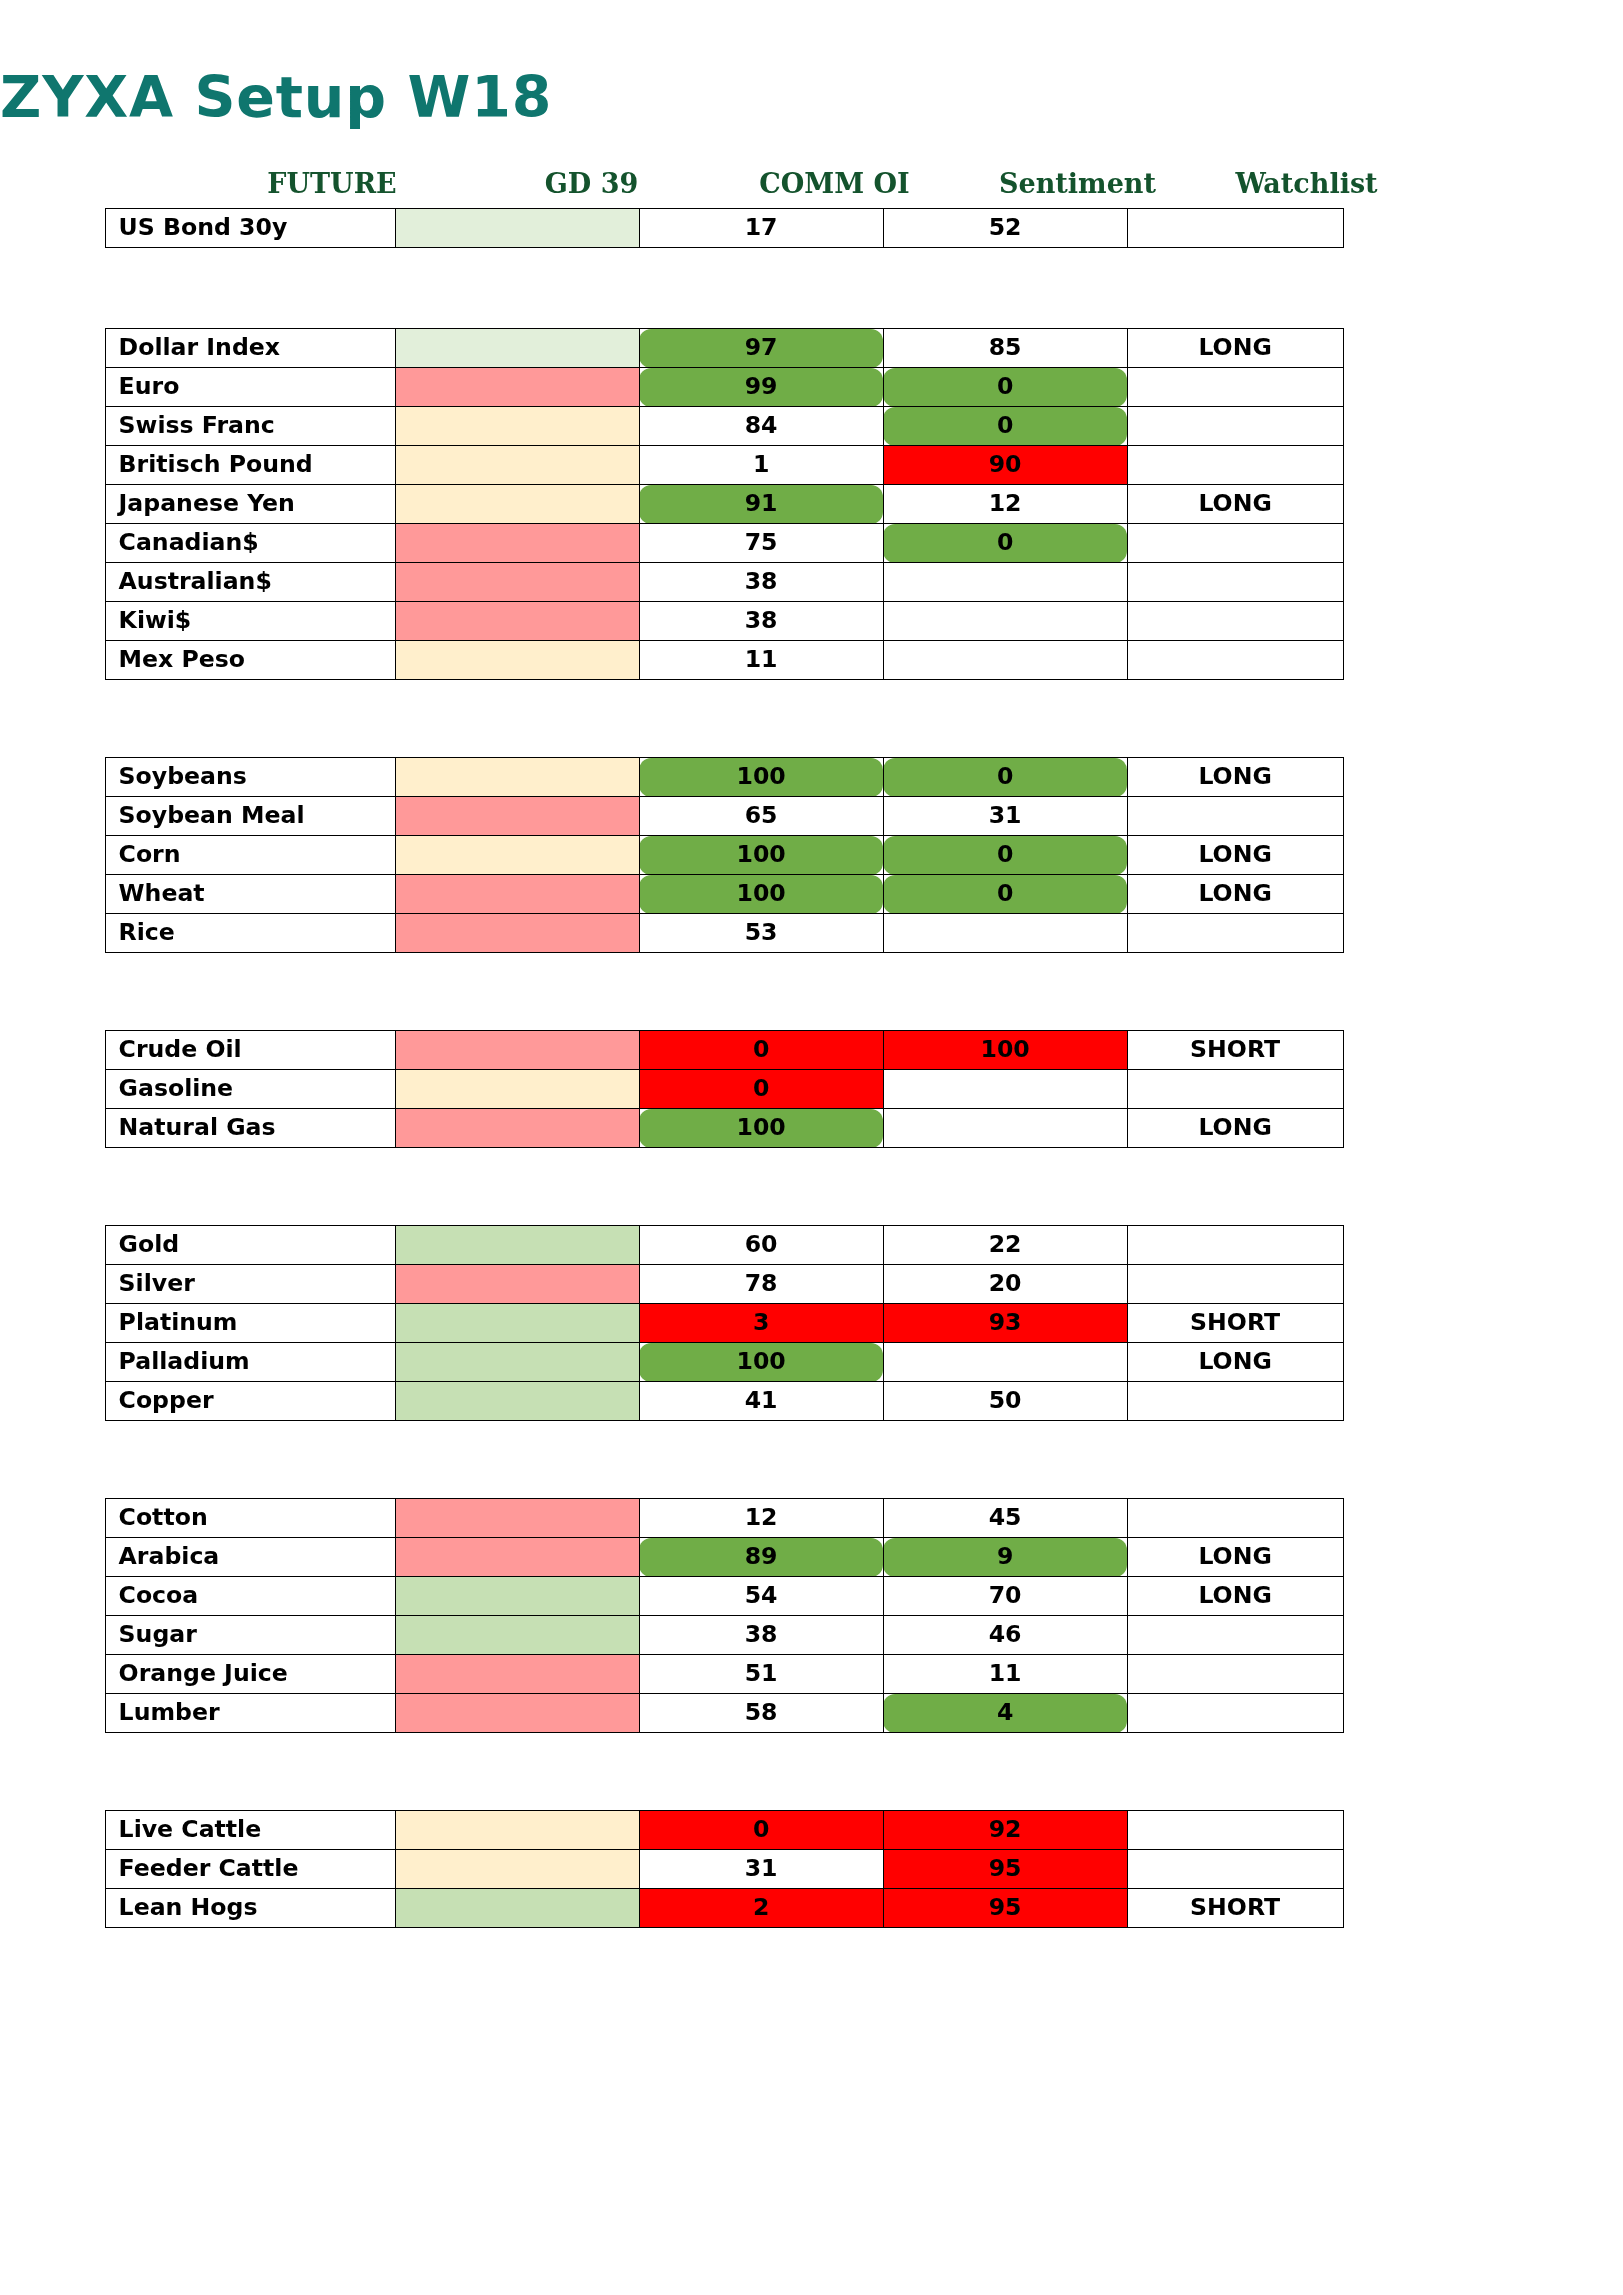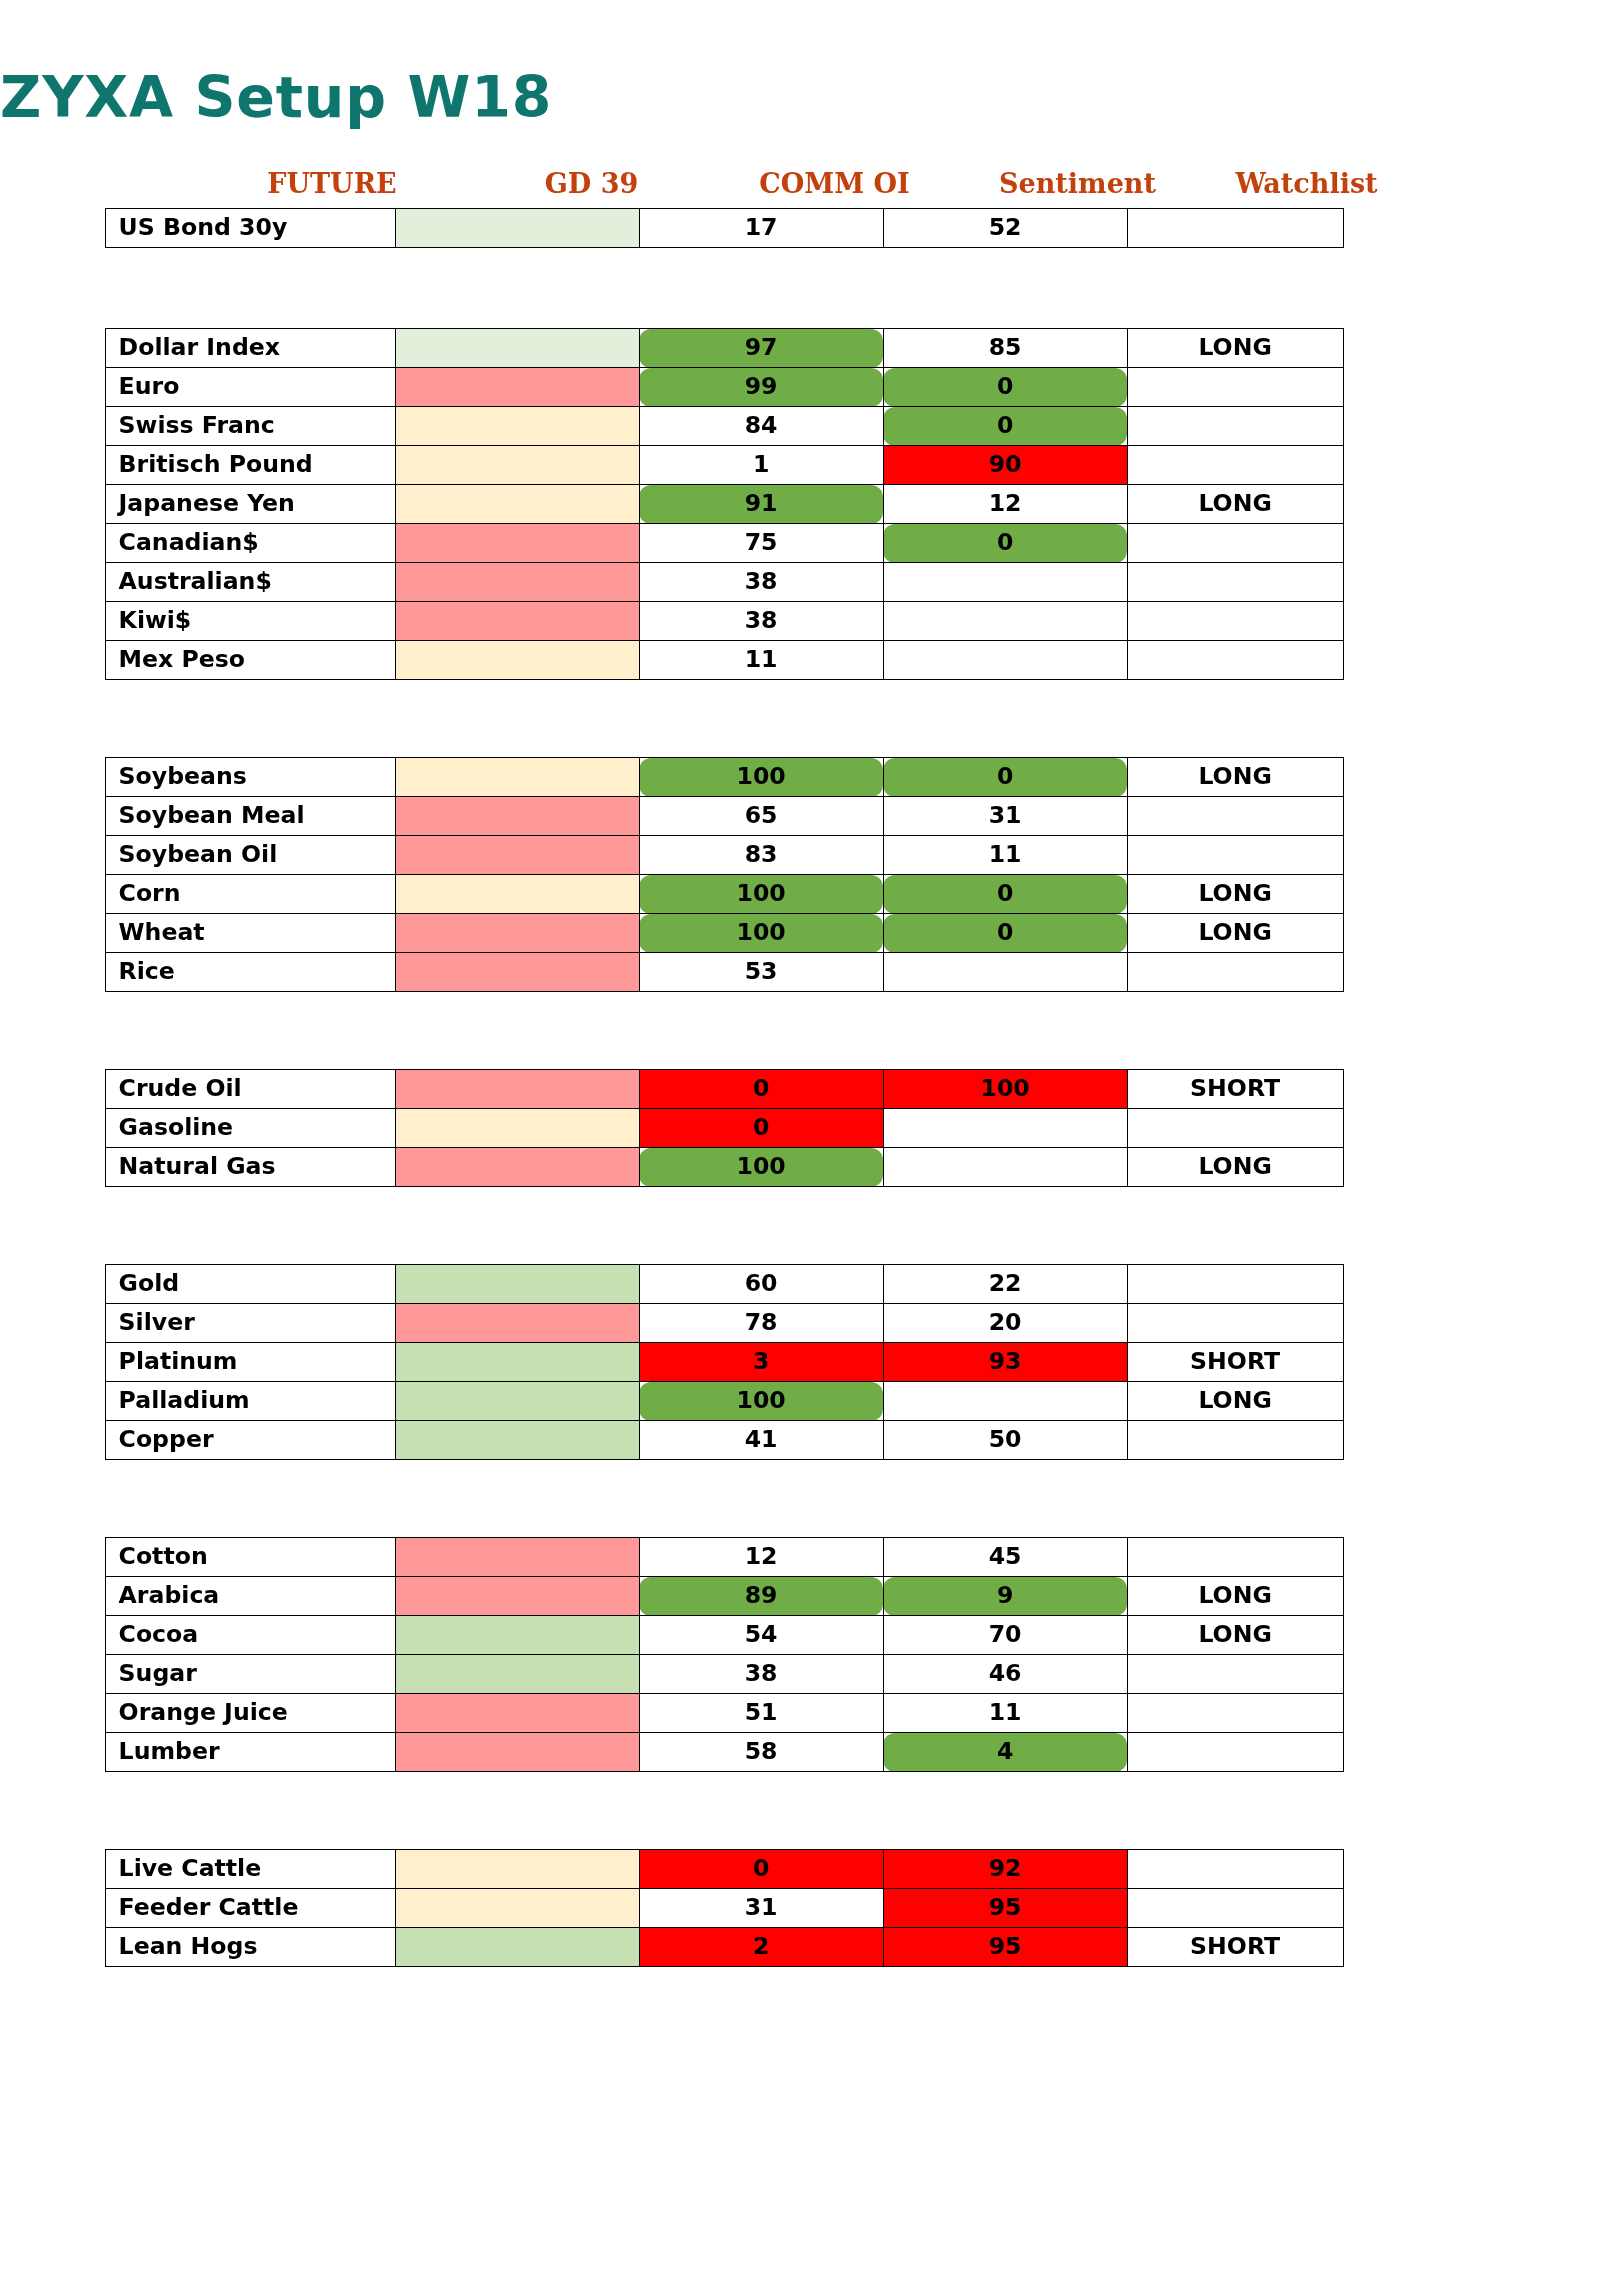--- a/index.html
+++ b/index.html
@@ -40,21 +40,21 @@
   .header-row {
     margin: 0 auto;
     width: 1222px;
     margin-left: 194px;
     display: flex;
     margin-top: 33px;
     height: 49px;
     align-items: center;
   }
   .header-cell {
-    color: #c2410c;
+    color: #14532d;
     font-family: "DejaVu Serif", "Liberation Serif", serif;
     font-weight: bold;
     font-size: 27px;
     text-align: center;
     line-height: 1;
   }
   .col-future  { width: 276px; }
   .col-gd      { width: 243px; }
   .col-comm    { width: 243px; }
   .col-sent    { width: 243px; }
@@ -212,27 +212,20 @@
             <td class="w-watch fill-none">LONG</td>
           </tr>
           <tr>
             <td class="name w-future fill-none">Soybean Meal</td>
             <td class="w-gd fill-pink"></td>
             <td class="w-comm fill-none">65</td>
             <td class="w-sent fill-none">31</td>
             <td class="w-watch fill-none"></td>
           </tr>
           <tr>
-            <td class="name w-future fill-none">Soybean Oil</td>
-            <td class="w-gd fill-pink"></td>
-            <td class="w-comm fill-none">83</td>
-            <td class="w-sent fill-none">11</td>
-            <td class="w-watch fill-none"></td>
-          </tr>
-          <tr>
             <td class="name w-future fill-none">Corn</td>
             <td class="w-gd fill-cream"></td>
             <td class="w-comm fill-green">100</td>
             <td class="w-sent fill-green">0</td>
             <td class="w-watch fill-none">LONG</td>
           </tr>
           <tr>
             <td class="name w-future fill-none">Wheat</td>
             <td class="w-gd fill-pink"></td>
             <td class="w-comm fill-green">100</td>

